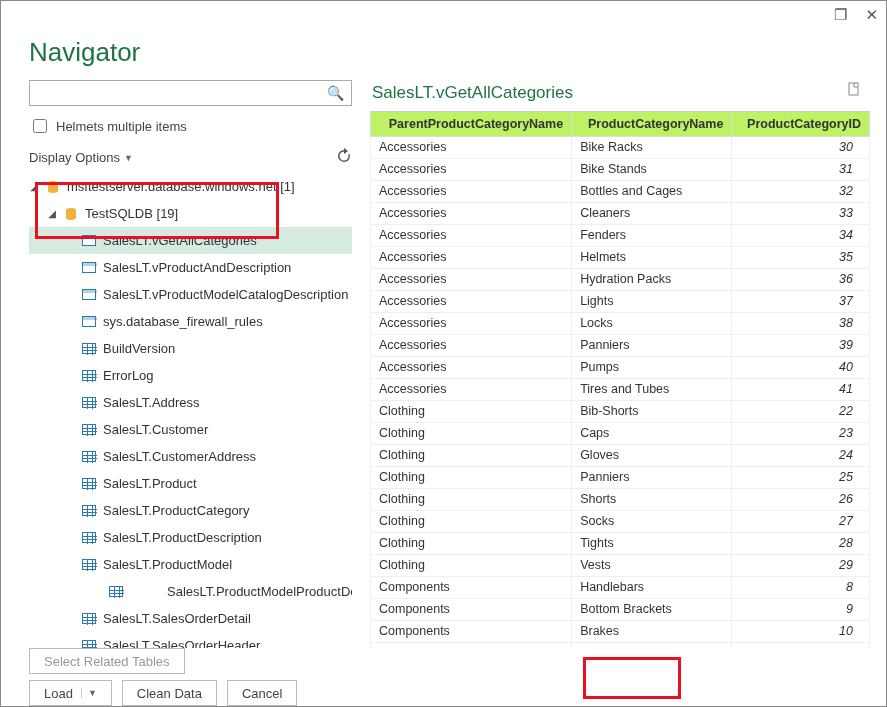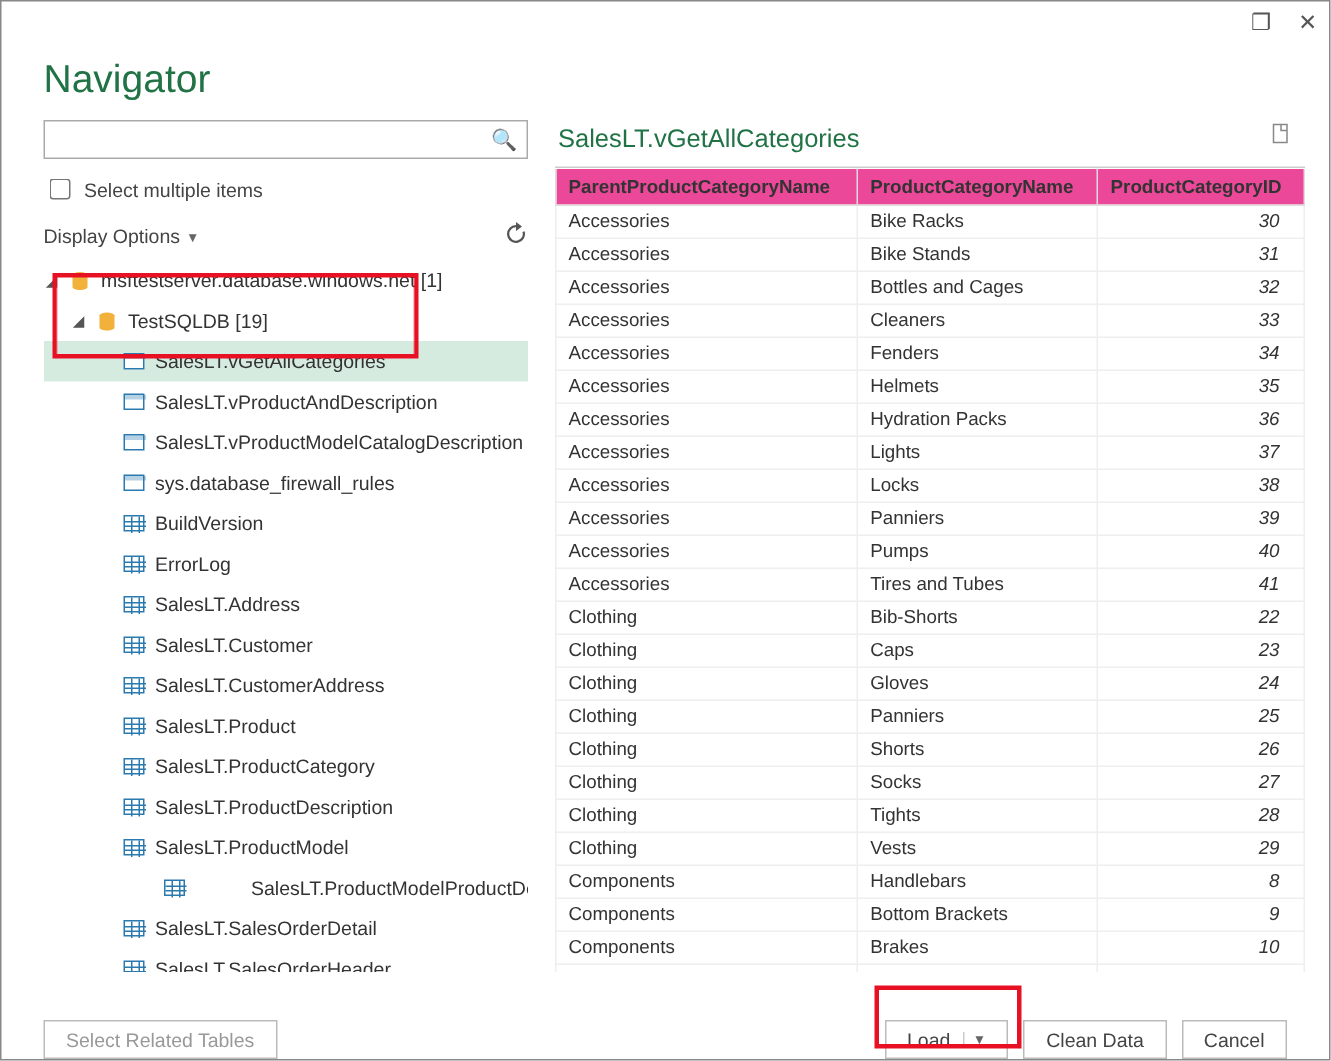--- a/index.html
+++ b/index.html
@@ -79,30 +79,31 @@
     display: flex; justify-content: space-between; align-items: center;
     color: #217346; font-size: 17px; padding: 2px 8px 8px 2px;
   }
   .preview-scroll {
     flex:1; overflow-y: auto; overflow-x: hidden; border-top:1px solid #ccc;
   }
   table.data {
     width: 100%; border-collapse: collapse; font-size: 12.5px; color: #333;
   }
   table.data th {
-    text-align: left; font-weight: 600; padding: 4px 8px; border: 1px solid #ddd;
-    border-top: none; background: #ec4899; height: 24px;
+    text-align: right; font-weight: 600; padding: 4px 8px; border: 1px solid #ddd;
+    border-top: none; background: #bef264; height: 24px;
   }
   table.data td {
     padding: 3px 8px; border: 1px solid #eee; height: 22px;
   }
   table.data td.num { text-align: right; font-style: italic; padding-right: 16px; }
   .footer {
-    height: 58px; display: flex; align-items: flex-end; justify-content: space-between;
+    height: 58px; display: flex; align-items: flex-start; justify-content: space-between;
     padding: 0 28px;
+    flex-direction: column;
   }
   .btn {
     height: 26px; padding: 0 14px; font-size: 13px; color: #444; background: #fff;
     border: 1px solid #bbb; display: inline-flex; align-items: center; gap: 6px;
     cursor: default;
   }
   .btn.disabled { color: #999; }
   .btn .caret { font-size: 9px; color: #666; border-left: 1px solid #ccc; padding-left: 6px; margin-left:2px;}
   .right-buttons { display: flex; gap: 10px; }
   .annot-red-left {
@@ -128,21 +129,21 @@
 
   <div class="body">
 
     <div class="left">
       <div class="searchrow">
         <input type="text" placeholder="" style="">
         <span class="mag">🔍</span>
       </div>
       <label class="checkrow">
         <input type="checkbox" style="">
-        <span>Select multiple items</span>
+        <span>Helmets multiple items</span>
       </label>
       <div class="disprow">
         <span class="lbl">
           <span>Display Options</span>
           <span class="chev">▼</span>
         </span>
         <span class="refresh-icon">
           <svg viewBox="0 0 16 16">
               <path d="M8 2a6 6 0 1 0 5.7 4.1l-1.4.5A4.5 4.5 0 1 1 8 3.5V6l4-3-4-3v2z" fill="#555"></path>
             </svg>

